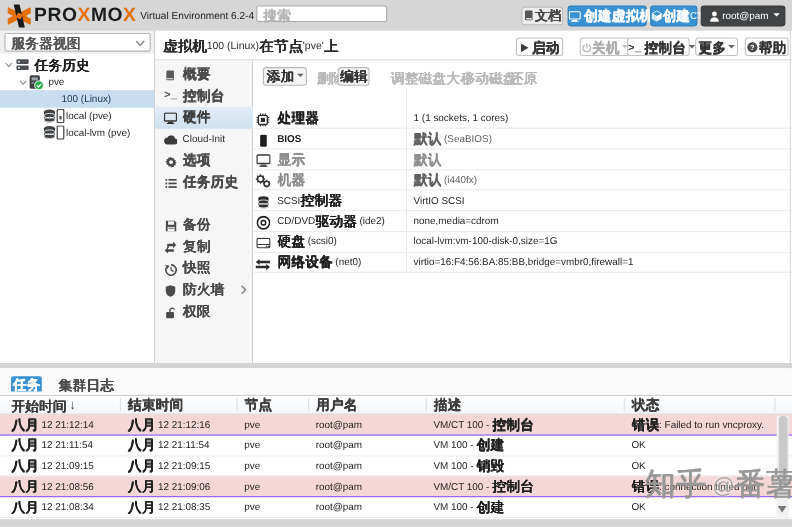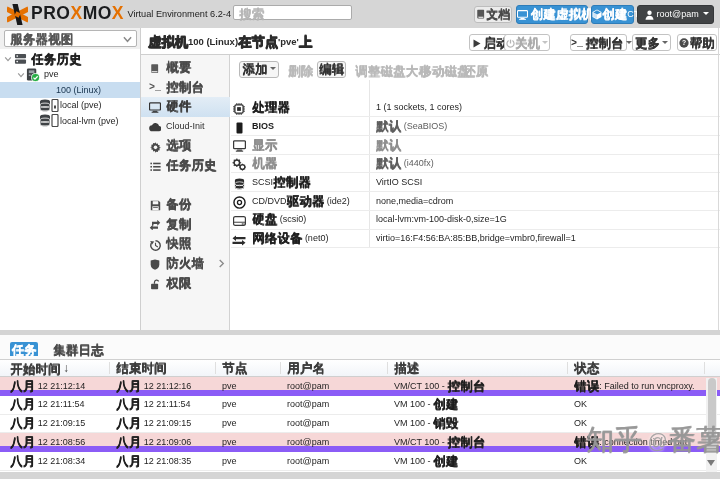--- a/index.html
+++ b/index.html
@@ -10,21 +10,21 @@
 .mi{position:absolute;left:0;width:89px;height:19.6px;color:#4a4a4a}
 .mi .mic{position:absolute;left:7px;top:3px;width:14px;text-align:center}
 .mi>i.c,.mi>span.mt{position:absolute;left:25px;top:2px;white-space:nowrap}
 .hr{position:absolute;left:0;width:489px;height:18.7px;border-bottom:1px solid #ececec;box-sizing:border-box;color:#1e1e1e}
 .hic{position:absolute;left:1px;top:2.5px;width:14px;text-align:center}
 .hl{position:absolute;left:21px;top:1.5px;white-space:nowrap}
 .hv{position:absolute;left:145px;top:1.5px;white-space:nowrap}
 .gh{position:absolute;top:0.5px;white-space:nowrap}
 .gsep{position:absolute;top:2px;width:1px;height:12px;background:#dfdfdf}
 .tr{position:absolute;white-space:nowrap;left:0;width:720px;height:18.8px;border-bottom:1px solid #ececec;box-sizing:border-box;color:#1e1e1e}
-.trp{background:#f6d7d7;border-bottom:6px solid #8b5cf6}
+.trp{background:#f6d7d7;border-bottom:1px solid #8b5cf6}
 .td{position:absolute;top:1.5px;white-space:nowrap}
 </style></head>
 <body>
 
 <div class="ab" style="left:0;top:0;width:720px;height:28px;background:#d6d6d6"></div>
 <div class="ab" id="logo" style="left:7px;top:3px;width:120px;height:22px">
   <svg width="21" height="21" viewBox="0 0 21 21" style="position:absolute;left:0;top:1px">
     <rect x="-2" y="7.9" width="25" height="5.2" fill="#e57000" transform="rotate(27 10.5 10.5)"></rect>
     <rect x="-2" y="7.9" width="25" height="5.2" fill="#e57000" transform="rotate(-27 10.5 10.5)"></rect>
     <rect x="-1" y="7.9" width="23" height="5.2" fill="#17181a" transform="rotate(77 10.5 10.5)"></rect>
@@ -54,25 +54,25 @@
       <path d="M7 1.6 12.3 4.6 7 7.6 1.7 4.6z" fill="#3892d4" stroke="#fff" stroke-width="0"></path>
       <path d="M7 7.6v6L1.7 10.6v-6z" fill="#cfe3f3"></path>
     </svg><i class="c">创建</i>CT</div>
 <div class="btn" style="left:637px;top:5px;width:77px;height:19px;background:#414345;border-color:#353739;color:#fff;line-height:17px;text-align:left;padding-left:7px">
  <svg width="9" height="10" viewBox="0 0 14 15">
       <circle cx="7" cy="4" r="3.4" fill="#fff"></circle>
       <path d="M0.8 15c0-4 2.8-6.4 6.2-6.4s6.2 2.4 6.2 6.4z" fill="#fff"></path>
     </svg> root@pam <span class="cvd" style="border-top-color:#fff;margin-left:2px"></span></div>
 
 <div class="ab" style="left:141px;top:28px;width:579px;height:27px;background:#fff;border-bottom:1px solid #cfcfcf;box-sizing:border-box"></div>
-<div class="ab" style="left:148px;top:35px;font-weight:bold;font-size:9.5px;color:#2b2b2b"><i class="c">虚拟机</i>100 (Linux)<i class="c">在节点</i>'pve'<i class="c">上</i></div>
+<div class="ab" style="left:148px;top:35px;font-weight:normal;font-size:9.5px;color:#2b2b2b"><i class="c">虚拟机</i>100 (Linux)<i class="c">在节点</i>'pve'<i class="c">上</i></div>
 <div class="btn" style="left:469px;top:33.5px;width:43px;height:17.5px;line-height:16px"><svg width="8" height="9" viewBox="0 0 8 9">
       <path d="M0.5 0.5 7.5 4.5 0.5 8.5z" fill="#3c3c3c"></path>
     </svg> <i class="c">启动</i></div>
-<div class="btn" style="left:504px;top:33.5px;width:46px;height:17.5px;line-height:16px;color:#ababab"><svg width="9" height="9" viewBox="0 0 14 14">
+<div class="btn" style="left:527px;top:33.5px;width:46px;height:17.5px;line-height:16px;color:#ababab"><svg width="9" height="9" viewBox="0 0 14 14">
       <path d="M7 1v6" stroke="#b5b5b5" stroke-width="2" fill="none"></path>
       <path d="M4 2.5a5.5 5.5 0 1 0 6 0" stroke="#b5b5b5" stroke-width="1.8" fill="none"></path>
     </svg><i class="c">关机</i> <span class="cvd" style="border-top-color:#c3c3c3"></span></div>
 <div class="btn" style="left:570px;top:33.5px;width:57px;height:17.5px;line-height:16px"><span style="font-family:'Liberation Mono',monospace;font-weight:bold;font-size:10px">&gt;_</span> <i class="c">控制台</i> <span class="cvd"></span></div>
 <div class="btn" style="left:632px;top:33.5px;width:39px;height:17.5px;line-height:16px"><i class="c">更多</i> <span class="cvd"></span></div>
 <div class="btn" style="left:677px;top:33.5px;width:40px;height:17.5px;line-height:16px"><svg width="10" height="10" viewBox="0 0 14 14">
       <circle cx="7" cy="7" r="6.5" fill="#4a4a4a"></circle>
       <text x="7" y="10.2" font-size="9.5" font-weight="bold" text-anchor="middle" fill="#fff" font-family="Liberation Sans">?</text>
     </svg><i class="c">帮助</i></div>
 
@@ -225,21 +225,21 @@
           <path d="M8.5 6V4.2a2.8 2.8 0 0 1 5.3-1.2" stroke="#4a4a4a" stroke-width="1.6" fill="none" transform="translate(-3.2,0)"></path>
         </svg></span>
       <i class="c">权限</i>
     </div>
 </div>
 
 <div class="ab" id="hw" style="left:231px;top:55px;width:489px;height:275px;background:#fff">
 
  <div class="btn" style="left:8px;top:6px;width:40px;height:17px;line-height:15px;background:#f6f6f6;border-color:#b9b9b9"><i class="c">添加</i> <span class="cvd"></span></div>
  <div class="ab" style="left:57px;top:9px;color:#b9b9b9"><i class="c">删除</i></div>
- <div class="btn" style="left:86px;top:6px;width:29px;height:17px;line-height:15px;background:#f6f6f6;border-color:#b9b9b9"><i class="c">编辑</i></div>
+ <div class="btn" style="left:76px;top:6px;width:29px;height:17px;line-height:15px;background:#f6f6f6;border-color:#b9b9b9"><i class="c">编辑</i></div>
  <div class="ab" style="left:124px;top:9px;color:#b9b9b9"><i class="c">调整磁盘大小</i></div>
  <div class="ab" style="left:188px;top:9px;color:#b9b9b9"><i class="c">移动磁盘</i></div>
  <div class="ab" style="left:232px;top:9px;color:#b9b9b9"><i class="c">还原</i></div>
 
  <div class="ab" style="left:137.5px;top:25px;width:1px;height:168.3px;background:#e6e6e6"></div>
  <div id="hwt" class="ab" style="left:0;top:25px;width:489px;height:250px">
   <div class="hr" style="top:18.7px">
     <span class="hic"><svg width="12" height="12" viewBox="0 0 14 14">
             <rect x="2.2" y="2.2" width="9.6" height="9.6" rx="1.5" fill="none" stroke="#2c2c2c" stroke-width="1.5"></rect>
             <rect x="4.8" y="4.8" width="4.4" height="4.4" fill="#2c2c2c"></rect>

